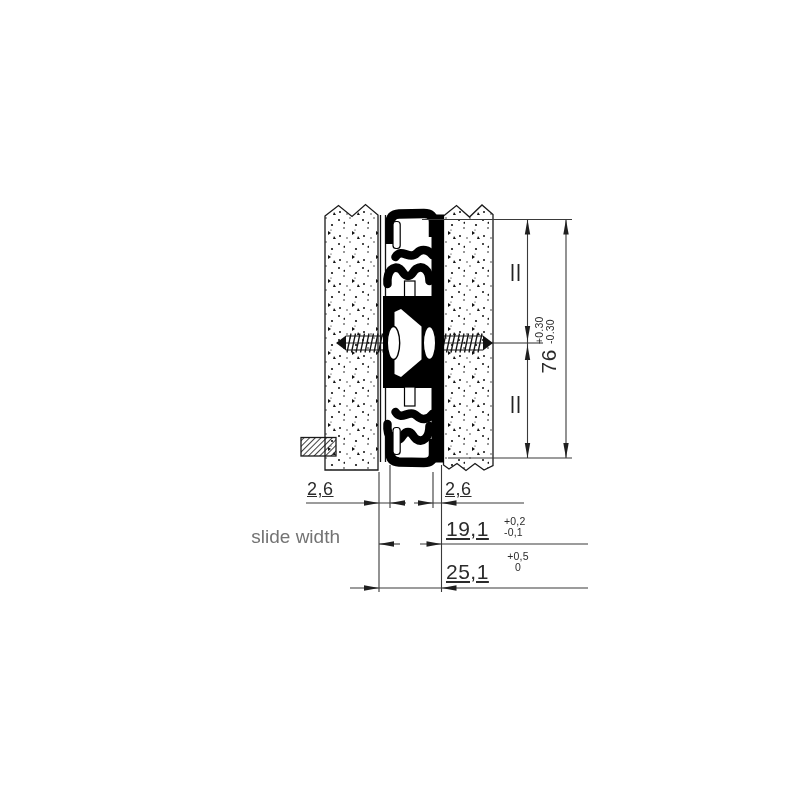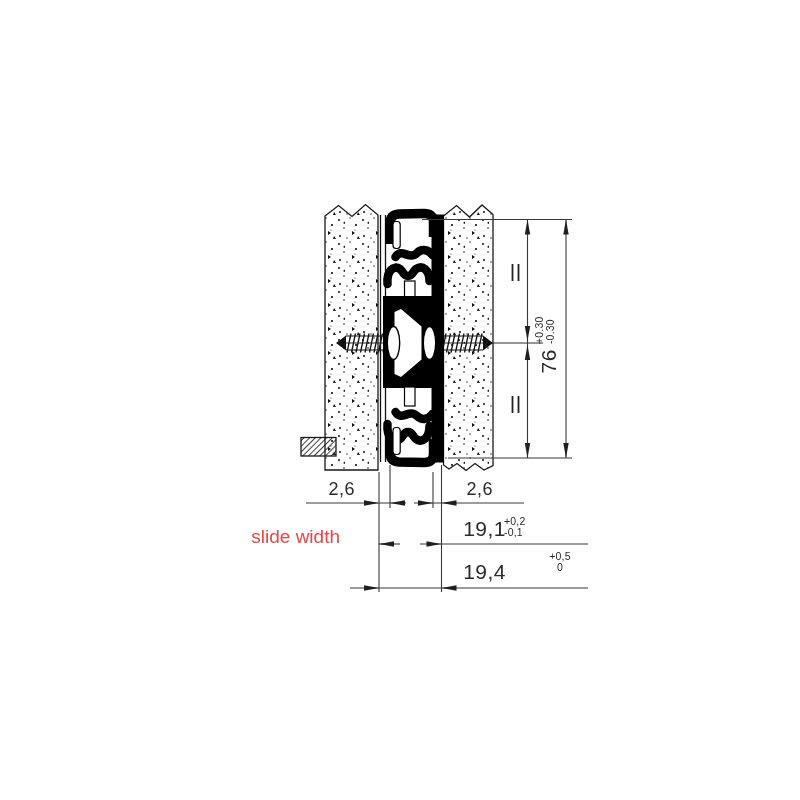--- a/index.html
+++ b/index.html
@@ -4,32 +4,32 @@
 <style>
   html,body{margin:0;padding:0;background:#ffffff;}
   #canvas{
     position:relative;width:800px;height:800px;background:#ffffff;overflow:hidden;
     font-family:"Liberation Sans","DejaVu Sans",sans-serif;color:#2b2b2b;
   }
   #drawing{position:absolute;left:0;top:0;}
   .dimtext{position:absolute;color:#2b2b2b;white-space:nowrap;}
   .val-lg{font-size:21px;letter-spacing:0.5px;}
   .val-md{font-size:18px;letter-spacing:0.5px;}
-  .lbl{font-size:19px;color:#ef4444;}
+  .lbl{font-size:19px;color:#737373;}
   .tolstack{font-size:10.5px;line-height:11px;letter-spacing:0.2px;}
-  .center{text-align:right;}
+  .center{text-align:left;text-decoration:underline;}
   .right{text-align:right;}
   #dim-clearance-left{left:307px;top:479px;width:48px;}
   #dim-clearance-right{left:445px;top:479px;width:48px;}
   #lbl-slide-width{left:190px;top:526px;width:150px;}
   #dim-slide-width{left:446px;top:517px;width:60px;}
   #tol-slide-width{left:504px;top:516px;}
   #lbl-mounting-width{left:183px;top:563px;width:157px;}
   #dim-mounting-width{left:446px;top:560px;width:60px;}
-  #tol-mounting-width{left:546px;top:551px;width:28px;text-align:center;}
+  #tol-mounting-width{left:504px;top:551px;width:28px;text-align:center;}
   #dim-height{
     left:508px;top:332px;width:82px;height:26px;
     transform:rotate(-90deg);
     display:flex;align-items:center;justify-content:center;column-gap:5px;
   }
   #dim-height .tolstack{margin-top:-9px;}
 </style>
 </head>
 <body>
 
@@ -185,21 +185,21 @@
   <div class="dimtext lbl right" id="lbl-slide-width">slide width</div>
 
   <div class="dimtext val-lg center" id="dim-slide-width">19,1</div>
 
   <div class="dimtext tolstack" id="tol-slide-width">
     <div>+0,2</div>
     <div>-0,1</div>
   </div>
 
 
-  <div class="dimtext val-lg center" id="dim-mounting-width">19,4</div>
+  <div class="dimtext val-lg center" id="dim-mounting-width">25,1</div>
 
   <div class="dimtext tolstack" id="tol-mounting-width">
     <div>+0,5</div>
     <div>0</div>
   </div>
 
   <div class="dimtext" id="dim-height">
     <span class="val-lg">76</span>
     <span class="tolstack">
       <div>+0.30</div>

